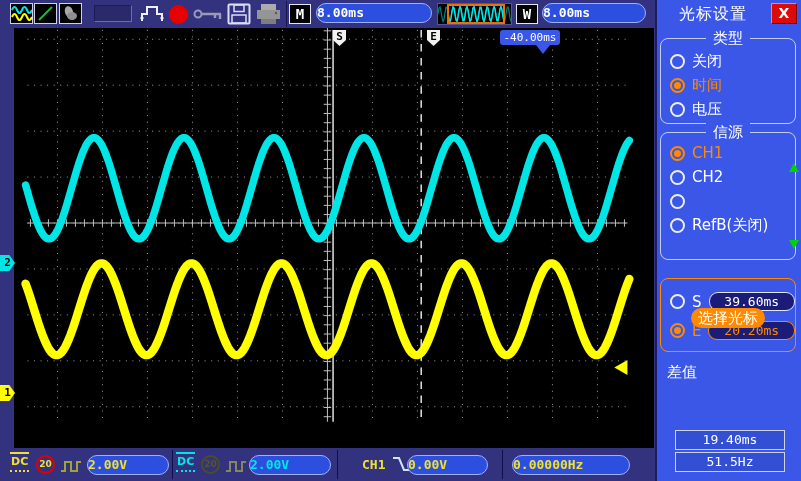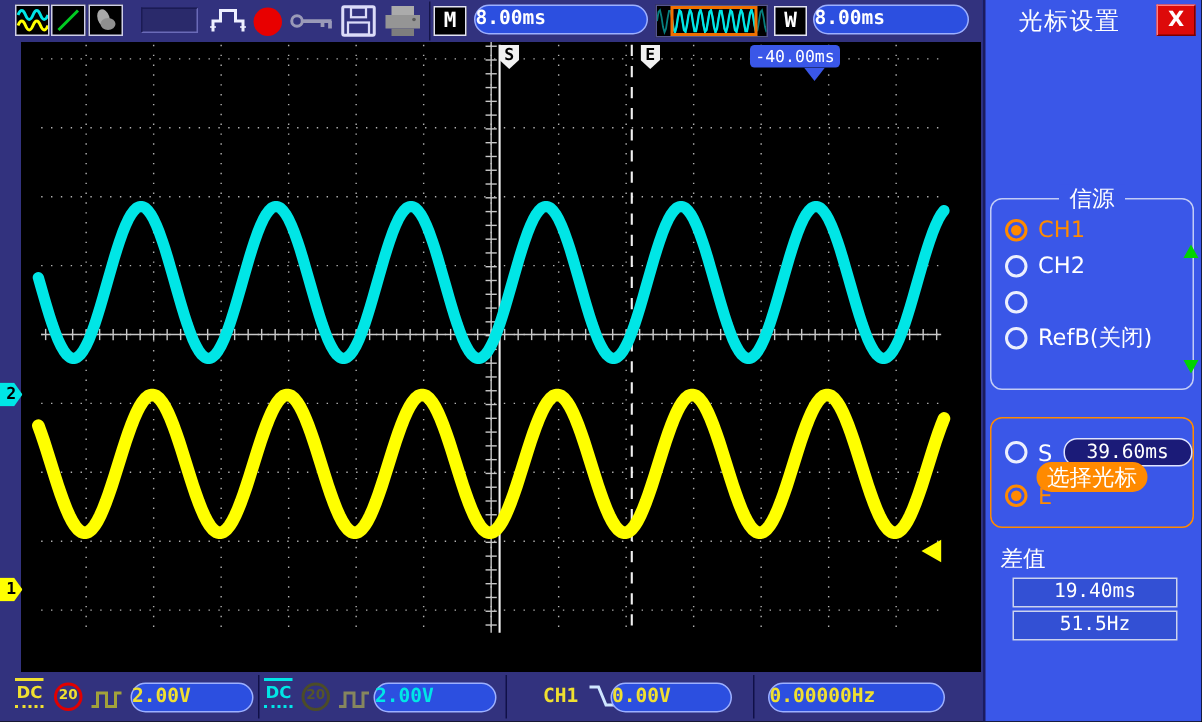--- a/index.html
+++ b/index.html
@@ -45,21 +45,21 @@
   #cursor-box{border-color:#ff8a00;}
   .radio-row{display:flex;align-items:center;height:24px;padding-left:9px;color:#fff;font-size:15px;cursor:default;}
   .radio{flex:none;width:11px;height:11px;border:2px solid #eceffd;border-radius:50%;position:relative;margin-right:7px;}
   .radio-row.selected{color:#ff8a00;}
   .radio-row.selected .radio{border-color:#ff8a00;}
   .radio-row.selected .radio::after{content:'';position:absolute;inset:2px;background:#ff8a00;border-radius:50%;}
   .cursor-row{height:29px;}
   .vbox{margin-left:7px;width:93px;height:19px;background:#1b1b78;border:1px solid #dfe4ff;border-radius:9px;box-sizing:border-box;color:#fff;font:13px "DejaVu Sans Mono",monospace;text-align:center;line-height:17px;}
   .cursor-row.selected .vbox{border-color:#ff8a00;color:#ff8a00;}
   .diff-label{position:absolute;left:10px;top:363px;color:#fff;font-size:15px;}
-  .dbox{position:absolute;left:18px;width:110px;height:20px;background:#3350d4;border:1px solid #ccd3ef;box-sizing:border-box;color:#fff;font:13px "DejaVu Sans Mono",monospace;text-align:center;line-height:18px;}
+  .dbox{position:absolute;left:18px;width:110px;height:20px;background:#3350d4;border:1px solid #ccd3ef;box-sizing:border-box;color:#fff;font:13px "DejaVu Sans Mono",monospace;text-align:center;line-height:18px;margin-top:45px;}
   .arrow{position:absolute;left:132px;width:0;height:0;border-left:5px solid transparent;border-right:5px solid transparent;}
   .arrow.up{top:163px;border-bottom:9px solid #00d400;}
   .arrow.down{top:240px;border-top:9px solid #00d400;}
   
   .bottombar{position:absolute;left:0;top:448px;width:655px;height:33px;background:#32327e;}
   .vsep-bot{position:absolute;top:2px;bottom:2px;width:1px;background:#101048;}
   .dc{position:absolute;top:4px;font:bold 11px "DejaVu Sans",sans-serif;padding:3px 1px 4px 1px;}
   .dc::before{content:'';position:absolute;left:0;right:0;top:0;border-top:2px solid currentColor;}
   .dc::after{content:'';position:absolute;left:0;right:0;bottom:0;border-top:2px dotted currentColor;}
   .dc.ch1{color:#f0e030;}
@@ -291,20 +291,37 @@
     <div class="winpos-tag">-40.00ms</div>
     <div class="winpos-ptr"></div>
   </div>
   <div class="chan-marker" id="ch2-marker">2</div>
   <div class="chan-marker" id="ch1-marker">1</div>
 
   <div class="sidebar">
     <div class="sb-title">光标设置</div>
     <div class="sb-close">X</div>
 
+    <div class="sbox" style="top:38px;height:86px;padding-top:10px">
+      <div class="sbox-legend">类型</div>
+      <div id="type-list">
+          <div class="radio-row">
+            <span class="radio"></span>
+            <span>关闭</span>
+          </div>
+          <div class="radio-row selected">
+            <span class="radio"></span>
+            <span>时间</span>
+          </div>
+          <div class="radio-row">
+            <span class="radio"></span>
+            <span>电压</span>
+          </div>
+        </div>
+    </div>
 
     <div class="sbox" style="top:132px;height:128px;padding-top:8px">
       <div class="sbox-legend">信源</div>
       <div id="source-list">
           <div class="radio-row selected">
             <span class="radio"></span>
             <span>CH1</span>
           </div>
           <div class="radio-row">
             <span class="radio"></span>
@@ -326,20 +343,21 @@
       <div class="sbox-legend pill-legend">选择光标</div>
       <div id="cursor-list">
           <div class="radio-row cursor-row">
             <span class="radio"></span>
             <span>S</span>
             <span class="vbox">39.60ms</span>
           </div>
           <div class="radio-row cursor-row selected">
             <span class="radio"></span>
             <span>E</span>
+            <span class="vbox">20.20ms</span>
           </div>
         </div>
     </div>
 
     <div class="diff-label">差值</div>
     <div class="dbox" style="top:385px">19.40ms</div>
     <div class="dbox" style="top:407px">51.5Hz</div>
   </div>
 
   <div class="bottombar">

